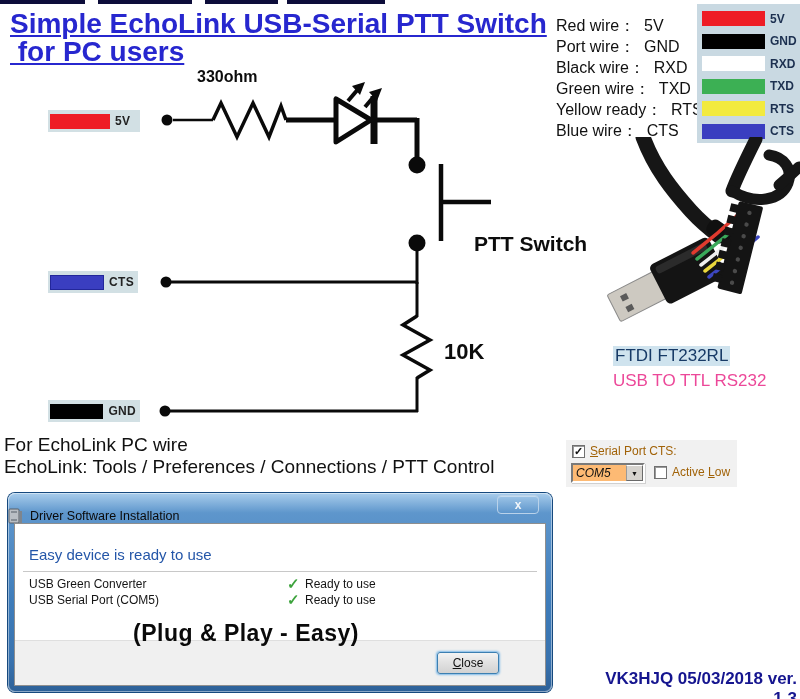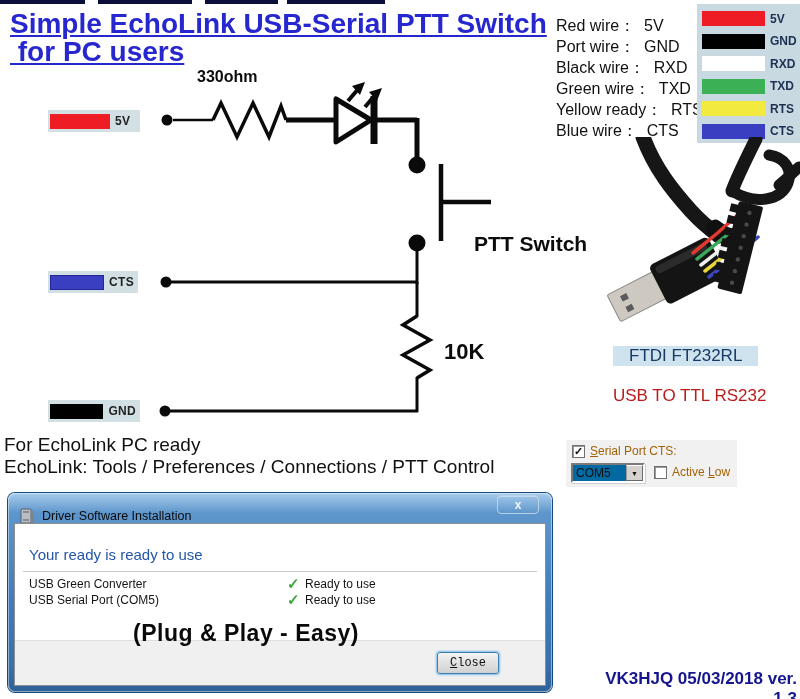--- a/index.html
+++ b/index.html
@@ -32,49 +32,49 @@
 
   
   .legend-panel { position:absolute; left:697px; top:4px; width:103px; height:139px;
     background:#c9d9e2; padding:7px 0 0 5px; }
   .legend-bar-row { height:15px; margin-bottom:7.6px; display:flex; align-items:center; }
   .legend-bar { width:63px; height:15px; display:inline-block; }
   .legend-bar-label { font-size:12px; font-weight:bold; color:#1c3050; margin-left:5px; }
 
   
   .caption1 { position:absolute; left:613px; top:346px; font-size:17px; color:#173a66;
-    background:#cfe3ee; padding:0 16px; }
-  .caption2 { position:absolute; left:613px; top:386px; font-size:17px; color:#b91c1c;text-align:right; }
+    background:#cfe3ee; padding:0 2px; }
+  .caption2 { position:absolute; left:613px; top:371px; font-size:17px; color:#ec4899;text-align:right; }
 
   
   .instr { position:absolute; left:4px; font-size:19px; color:#111; }
 
   
   .cts-panel { position:absolute; left:566px; top:440px; width:171px; height:47px; background:#f1f1f1; }
   .win-check { width:13px; height:13px; background:#fff; border:1px solid #707070;
     box-shadow: inset 1px 1px 0 #9a9a9a; display:inline-flex; align-items:center; justify-content:center;
     font-size:11px; font-weight:bold; color:#111; line-height:11px; }
   .cts-row1 { position:absolute; left:6px; top:4px; display:flex; align-items:center; gap:5px; }
   .cts-label { font-size:12px; color:#a16207; }
-  .combo { position:absolute; left:5px; top:23px; width:74px; height:20px; background:#0369a1;
+  .combo { position:absolute; left:5px; top:23px; width:74px; height:20px; background:#fdba74;
     border-top:2px solid #7a7a7a; border-left:2px solid #7a7a7a;
     border-bottom:2px solid #fff; border-right:2px solid #fff;
-    box-shadow:1px 1px 0 #d0d0d0; display:flex; }
+    box-shadow:1px 1px 0 #d0d0d0; display:flex;font-style:italic; }
   .combo-text { flex:1; font-size:12px; color:#111; padding:1px 0 0 3px; }
   .combo-btn { width:17px; height:100%; background:#d6d3ce; border-left:1px solid #9a9a9a;
     border-top:1px solid #fff; border-bottom:1px solid #6a6a6a; border-right:1px solid #6a6a6a;
     display:flex; align-items:center; justify-content:center; font-size:7px; color:#111; }
   .cts-row2b { position:absolute; left:88px; top:25px; display:flex; align-items:center; gap:5px; }
 
   
   .dialog { position:absolute; left:8px; top:493px; width:544px; height:199px; border-radius:7px;
     background:linear-gradient(180deg,#a9cdec 0%,#5e96cc 10%,#3e7cba 55%,#3872ae 85%,#2d6097 100%);
     box-shadow:0 0 0 1px #16497e, inset 0 0 0 1px rgba(255,255,255,0.45); }
   .dlg-titlebar { position:absolute; left:0; top:0; width:100%; height:46px; display:flex;
-    align-items:center; padding-left:12px; }
+    align-items:center; }
   .dlg-icon { width:15px; height:16px; margin-right:7px; }
   .dlg-title { font-size:12.5px; color:#0a0a0a; }
   .dlg-close { position:absolute; right:13px; top:2px; width:42px; height:19px;
     border:1px solid #b9d2ea; border-radius:4px;
     background:linear-gradient(180deg,#6f9fce,#49800 0) , linear-gradient(180deg,#719fce,#4a7cac);
     display:flex; align-items:center; justify-content:center;
     color:#f2f6fa; font-weight:bold; font-size:12px; line-height:10px;
     box-shadow: inset 0 1px 0 rgba(255,255,255,.4); cursor:default; }
   .dlg-inner { position:absolute; left:6px; top:30px; width:532px; height:163px;
     background:#fff; border:1px solid #8e8e8e; }
@@ -83,21 +83,21 @@
   .dlg-item-name { position:absolute; left:14px; font-size:12px; color:#151515; }
   .dlg-item-check { position:absolute; left:272px; font-size:15px; font-weight:bold; color:#3da33d; }
   .dlg-item-status { position:absolute; left:290px; font-size:12px; color:#151515; }
   .dlg-annotation { position:absolute; left:118px; top:96px; font-size:23px; font-weight:bold;
     color:#0a0a0a; z-index:5; letter-spacing:.5px;text-align:center; }
   .dlg-footer { position:absolute; left:0; bottom:0; width:100%; height:45px; background:#f0f0f0;
     border-top:1px solid #dfdfdf; }
   .dlg-close-btn { position:absolute; right:46px; top:11px; width:62px; height:22px;
     background:linear-gradient(180deg,#f4f4f4,#e2e2e2 45%,#d2d2d2);
     border:1px solid #3c7fb1; border-radius:3px; font-size:12px; color:#111;
-    box-shadow:0 0 2px 1px #7db9e8; font-family:Liberation Mono, monospace; }
+    box-shadow:0 0 2px 1px #7db9e8; font-family:Liberation Sans, sans-serif; }
 
   .credit { position:absolute; left:583px; top:669px; width:214px; text-align:right;
     font-size:17px; font-weight:bold; color:#15158f; }
 
   svg { display:block; }
   u { text-decoration:underline; }
 </style>
 </head>
 <body>
 
@@ -236,21 +236,21 @@
       <circle cx="13" cy="45" r="2.2" fill="#4a4a4a"></circle>
       <circle cx="13" cy="57" r="2.2" fill="#4a4a4a"></circle>
       <circle cx="13" cy="69" r="2.2" fill="#4a4a4a"></circle>
       <circle cx="13" cy="81" r="2.2" fill="#4a4a4a"></circle>
     </g>
   </svg>
 
   <div class="caption1">FTDI FT232RL</div>
   <div class="caption2">USB TO TTL RS232</div>
 
-  <div class="instr" style="top:434px">For EchoLink PC ready</div>
+  <div class="instr" style="top:434px">For EchoLink PC wire</div>
   <div class="instr" style="top:456px">EchoLink: Tools / Preferences / Connections / PTT Control</div>
 
   <div class="cts-panel">
     <div class="cts-row1">
       <span class="win-check">
           <span>✓</span>
         </span>
       <span class="cts-label"><u>S</u><span>erial Port CTS:</span></span>
     </div>
     <div class="combo">
@@ -272,21 +272,21 @@
         <rect x="11" y="3" width="3" height="12" fill="#7e858d"></rect>
         <rect x="3" y="3" width="6" height="2" fill="#868d95"></rect>
         <rect x="3" y="11" width="6" height="2" fill="#868d95"></rect>
       </svg>
       <span class="dlg-title">Driver Software Installation</span>
       <div class="dlg-close">
         <span>x</span>
       </div>
     </div>
     <div class="dlg-inner">
-      <div class="dlg-message">Your ready is ready to use</div>
+      <div class="dlg-message">Easy device is ready to use</div>
       <div class="dlg-sep"></div>
 
       <div class="dlg-item-name" style="top:53px">USB Green Converter</div>
       <div class="dlg-item-check" style="top:51px">✓</div>
       <div class="dlg-item-status" style="top:53px">Ready to use</div>
 
       <div class="dlg-item-name" style="top:69px">USB Serial Port (COM5)</div>
       <div class="dlg-item-check" style="top:67px">✓</div>
       <div class="dlg-item-status" style="top:69px">Ready to use</div>
 

